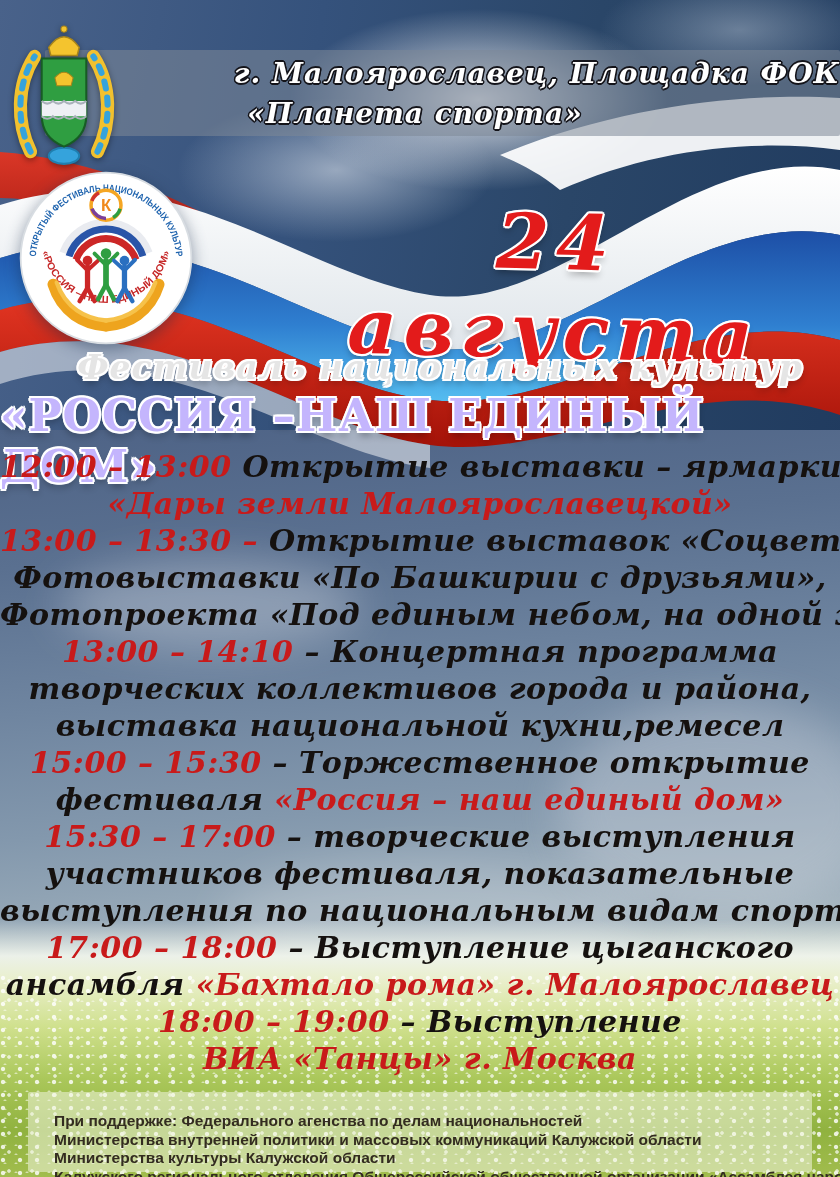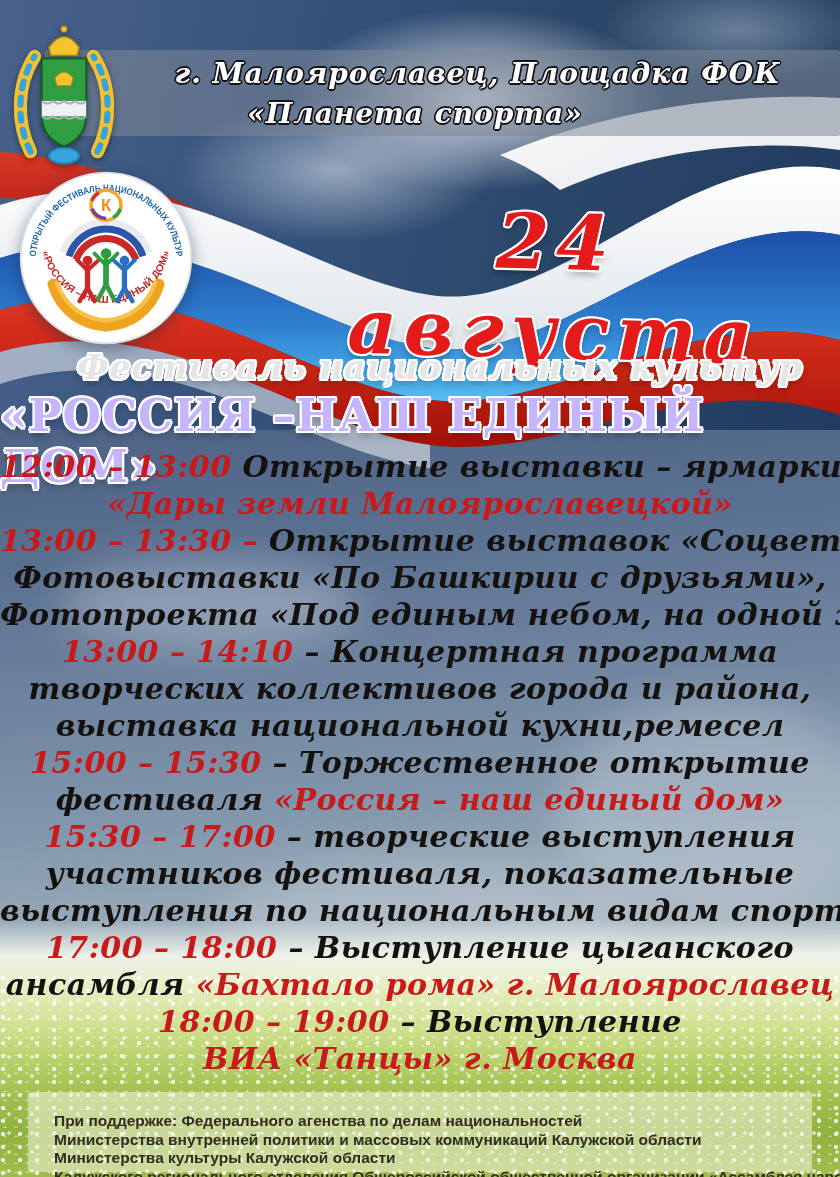--- a/index.html
+++ b/index.html
@@ -28,21 +28,21 @@
       radial-gradient(circle at 9px 6px, rgba(255,255,255,.8) 1.4px, rgba(255,255,255,0) 2.2px),
       radial-gradient(circle at 5px 9px, rgba(250,252,240,.7) 1.1px, rgba(250,252,240,0) 1.9px);
     background-size:17px 13px, 23px 19px, 11px 9px;}
   .flag-svg{position:absolute;left:0;top:0;}
 
   
   .header-band{position:absolute;left:45px;right:0;top:50px;height:86px;
     background:rgba(125,136,152,.55);border-radius:2px;}
   .hline{font-family:"DejaVu Serif",serif;font-style:italic;font-weight:bold;
     color:#fff;font-size:28px;line-height:40px;letter-spacing:1px;}
-  .hline.l1{text-align:center;padding-left:70px;margin-top:2px;}
+  .hline.l1{text-align:right;padding-left:70px;margin-top:2px;}
   .hline.l2{text-align:center;padding-right:55px;}
   .ob{text-shadow:1.6px 0 0 #14141a,-1.6px 0 0 #14141a,0 1.6px 0 #14141a,0 -1.6px 0 #14141a,
       1.2px 1.2px 0 #14141a,-1.2px 1.2px 0 #14141a,1.2px -1.2px 0 #14141a,-1.2px -1.2px 0 #14141a;}
 
   .emblem{position:absolute;left:8px;top:22px;width:112px;height:152px;filter:drop-shadow(0 2px 3px rgba(0,0,0,.4));}
   .logo{position:absolute;left:18px;top:170px;width:176px;height:176px;filter:drop-shadow(0 4px 8px rgba(20,40,70,.45));}
 
   
   .date{position:absolute;left:280px;top:198px;width:550px;text-align:center;
     font-style:italic;font-weight:bold;font-size:76px;letter-spacing:7px;

